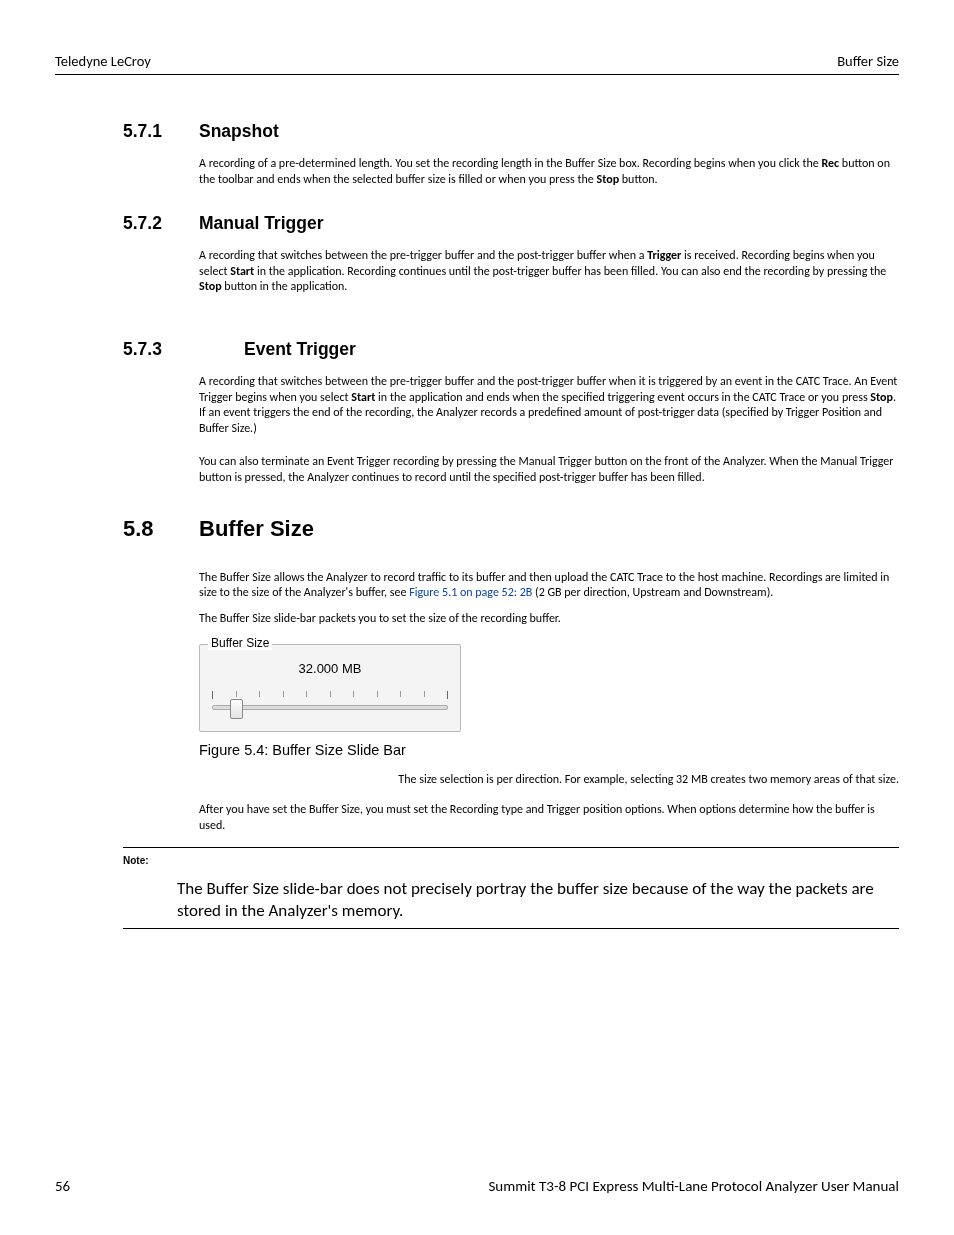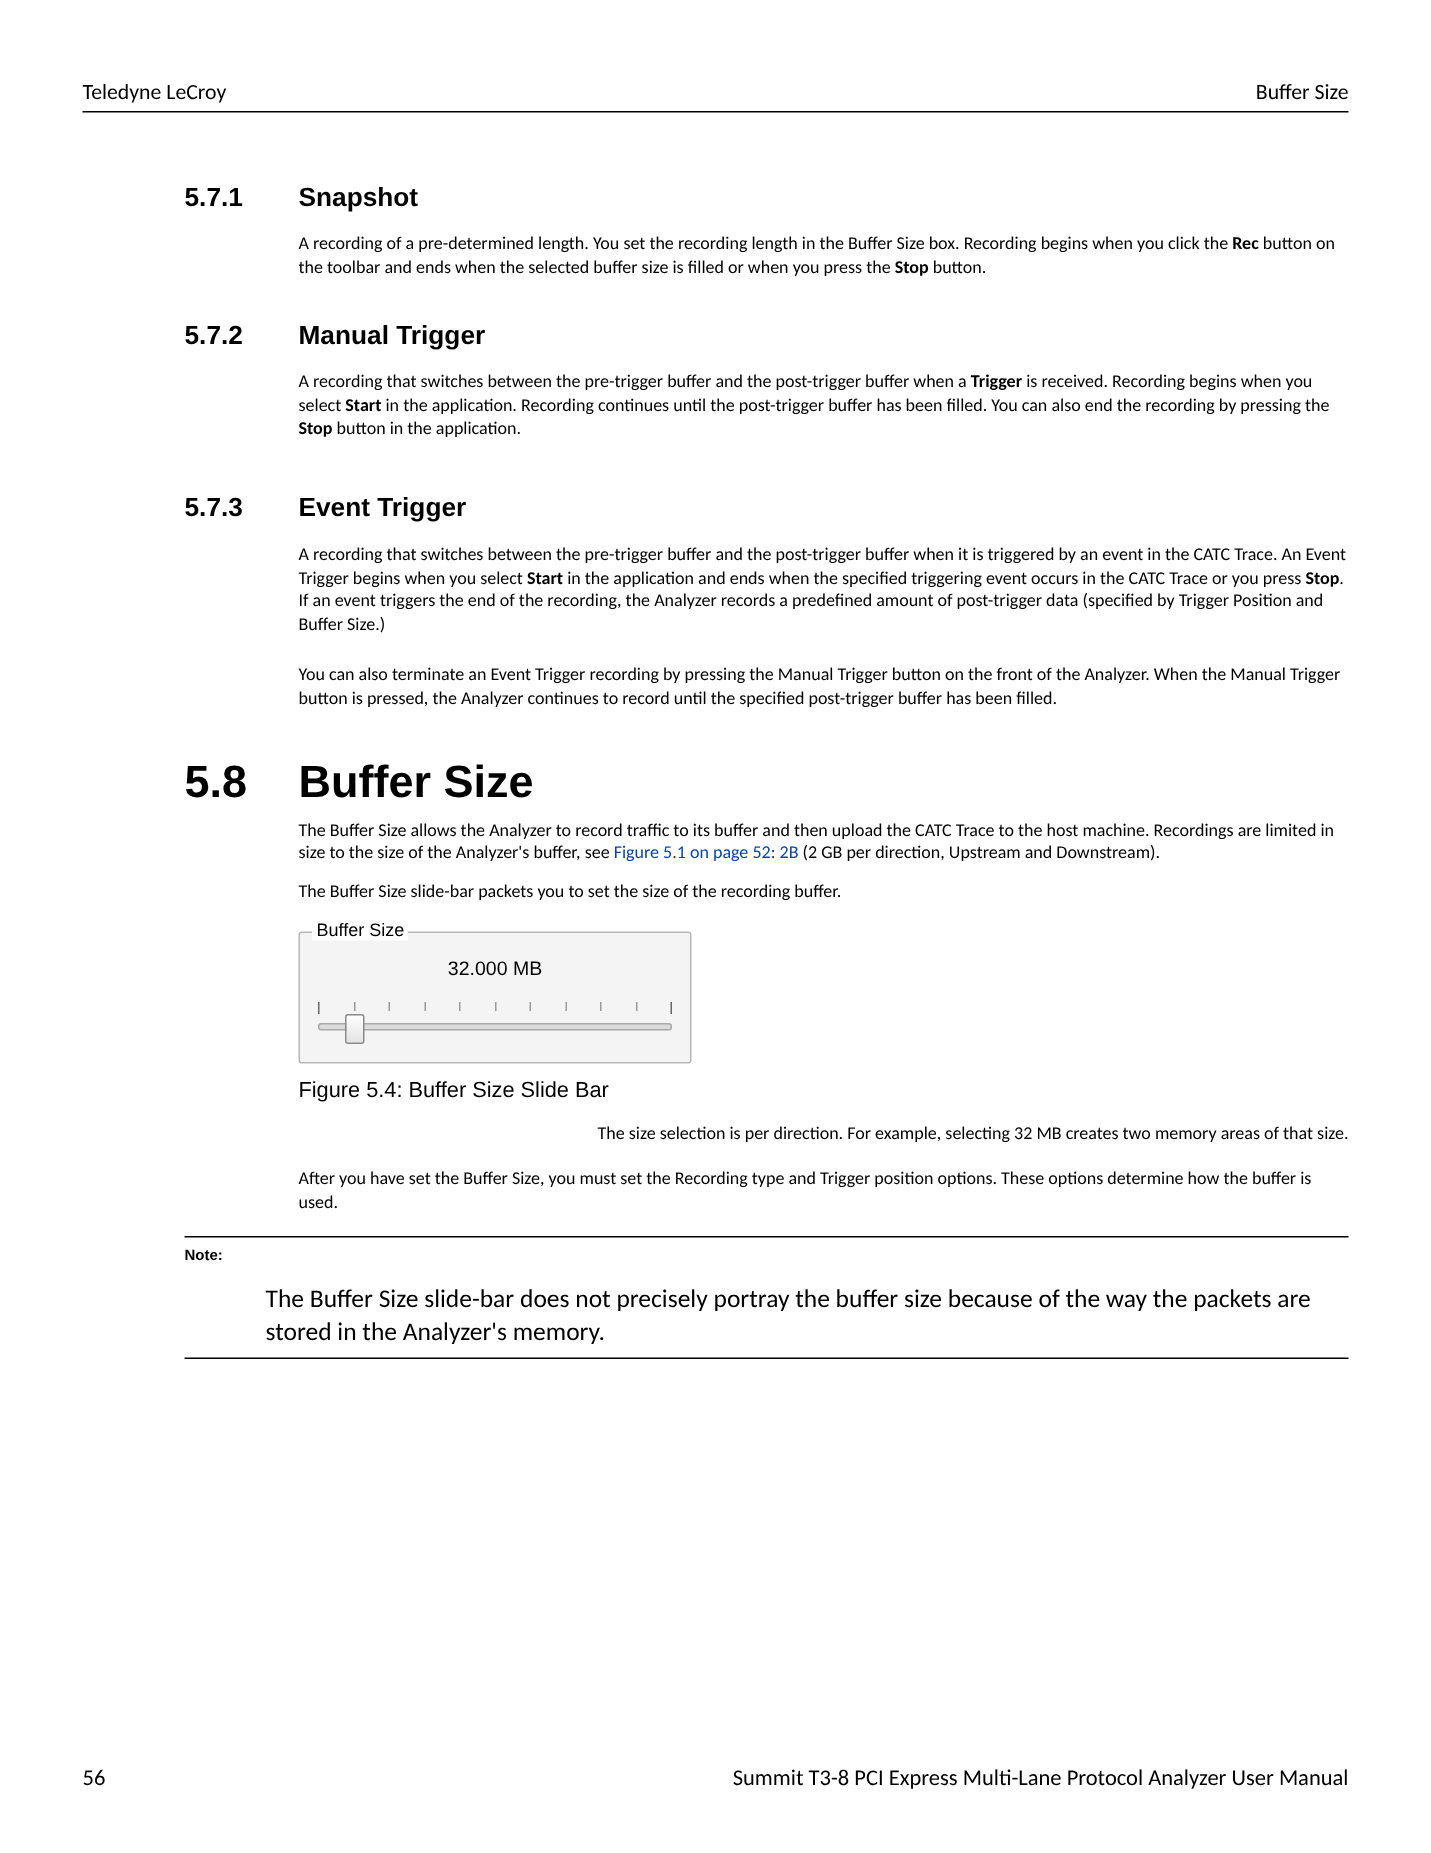--- a/index.html
+++ b/index.html
@@ -40,23 +40,23 @@
     font-size: 17.5px;
     margin-top: 0;
     margin-bottom: 14px;
   }
   .h3row .num { width: 76px; flex: 0 0 76px; }
   .h2row {
     display: flex;
     align-items: baseline;
     font-family: Arial, Helvetica, sans-serif;
     font-weight: 700;
-    font-size: 30px;
+    font-size: 22px;
     margin-top: 30px;
-    margin-bottom: 8px;
+    margin-bottom: 28px;
   }
   .h2row .num { width: 76px; flex: 0 0 76px; }
   .body-p {
     margin: 0 0 18px 76px;
     font-size: 12px;
     line-height: 1.30;
   }
   .body-p b { font-weight: 700; }
   .xref { color: #0645ad; }
   .fig-wrap {
@@ -186,21 +186,21 @@
     </p>
 
     <div class="h3row" style="margin-top:26px;align-items:center;">
       <span class="num">5.7.2</span>
       <span>Manual Trigger</span>
     </div>
     <p class="body-p">
       <span>A recording that switches between the pre-trigger buffer and the post-trigger buffer when a </span><b>Trigger</b><span> is received. Recording begins when you select </span><b>Start</b><span> in the application. Recording continues until the post-trigger buffer has been filled. You can also end the recording by pressing the </span><b>Stop</b><span> button in the application.</span>
     </p>
 
-    <div class="h3row" style="margin-top:33px;">
+    <div class="h3row" style="margin-top:44px;gap:45px;">
       <span class="num">5.7.3</span>
       <span>Event Trigger</span>
     </div>
     <p class="body-p">
       <span>A recording that switches between the pre-trigger buffer and the post-trigger buffer when it is triggered by an event in the CATC Trace. An Event Trigger begins when you select </span><b>Start</b><span> in the application and ends when the specified triggering event occurs in the CATC Trace or you press </span><b>Stop</b><span>. If an event triggers the end of the recording, the Analyzer records a predefined amount of post-trigger data (specified by Trigger Position and Buffer Size.)</span>
     </p>
     <p class="body-p">You can also terminate an Event Trigger recording by pressing the Manual Trigger button on the front of the Analyzer. When the Manual Trigger button is pressed, the Analyzer continues to record until the specified post-trigger buffer has been filled.</p>
 
     <div class="h2row">
       <span class="num">5.8</span>
@@ -230,21 +230,21 @@
               <span class="big"></span>
           </div>
           <div class="rail"></div>
           <div class="thumb"></div>
         </div>
       </div>
     </div>
     <div class="fig-caption">Figure 5.4:  Buffer Size Slide Bar</div>
 
     <p class="body-p" style="margin-bottom:14px;text-align:right;">The size selection is per direction. For example, selecting 32 MB creates two memory areas of that size.</p>
-    <p class="body-p" style="margin-bottom:14px;">After you have set the Buffer Size, you must set the Recording type and Trigger position options. These options determine how the buffer is used.</p>
+    <p class="body-p" style="margin-bottom:14px;">After you have set the Buffer Size, you must set the Recording type and Trigger position options. When options determine how the buffer is used.</p>
 
     <div class="note-block">
       <div class="note-row">
         <div class="note-label">Note:</div>
         <div class="note-text">The Buffer Size slide-bar does not precisely portray the buffer size because of the way the packets are stored in the Analyzer's memory.</div>
       </div>
     </div>
 
   </div>
 

